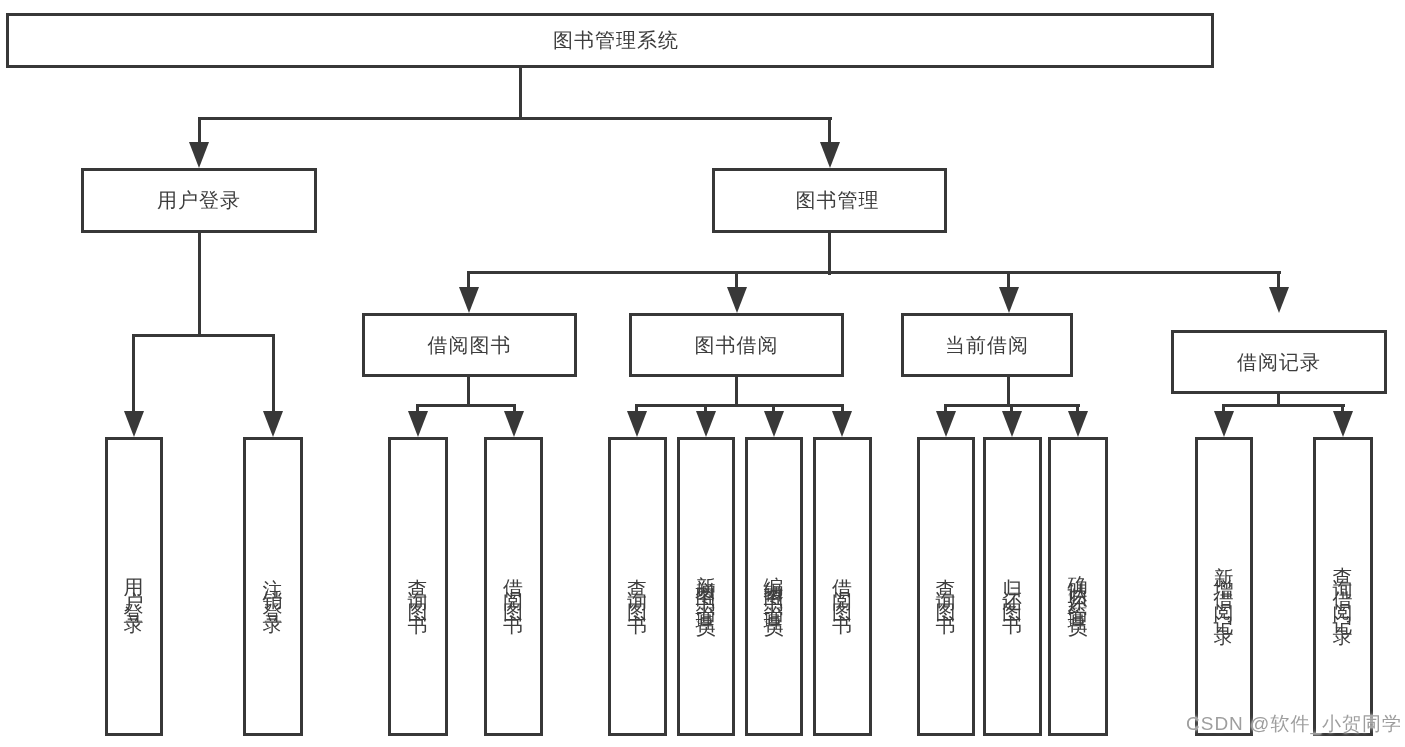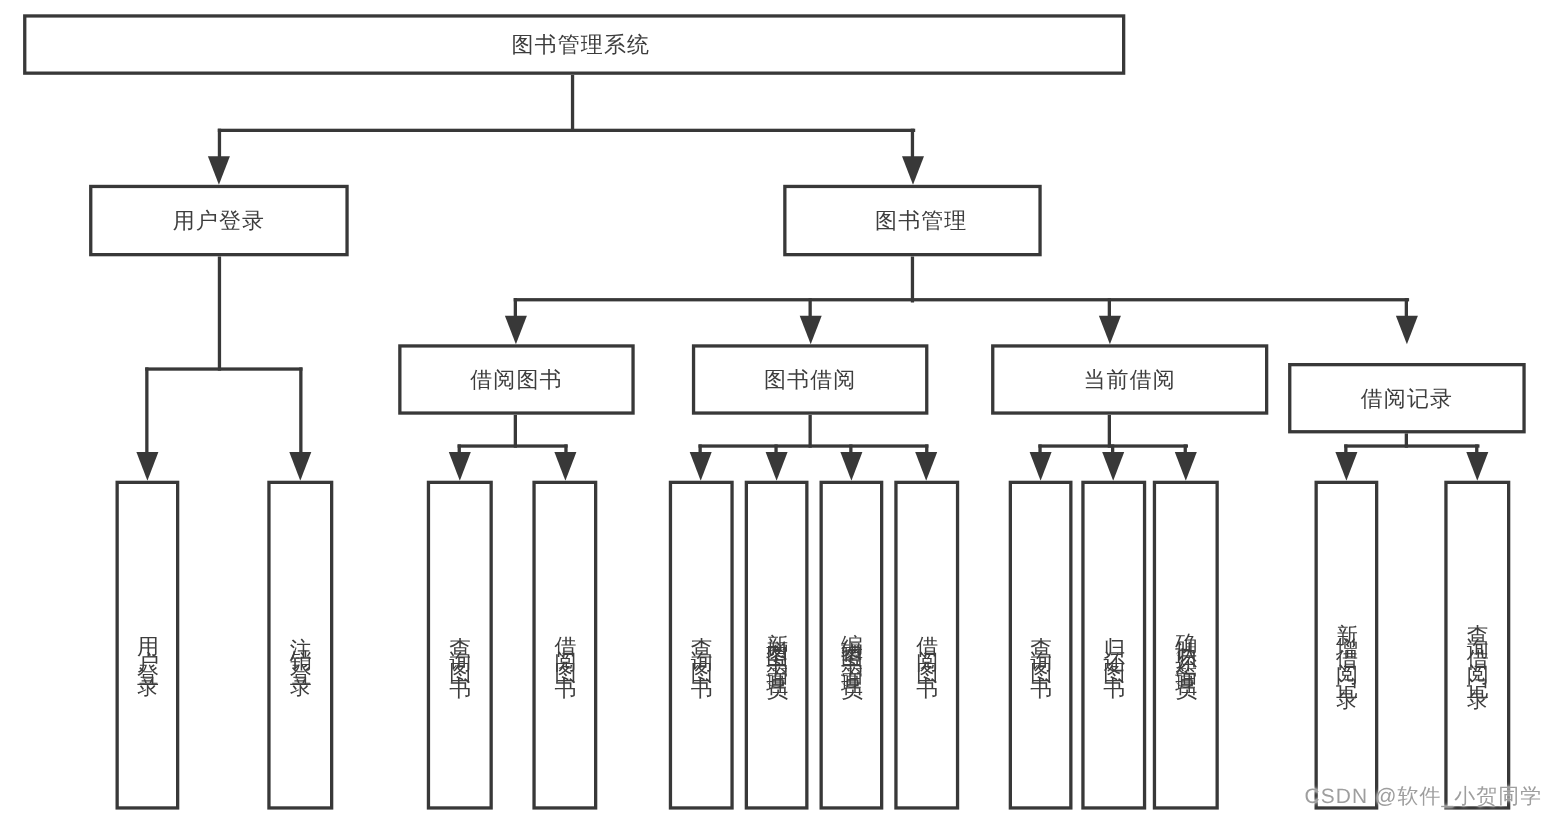--- a/index.html
+++ b/index.html
@@ -63,21 +63,21 @@
     z-index:5;
     text-shadow:0 0 2px #fff,0 0 4px #fff;
     white-space:nowrap;
   }
 </style>
 </head>
 <body>
 
 <div class="canvas">
 
-  <div class="box" style="left:21px;top:13px;width:1002px;height:55px;padding-left:12px;">图书管理系统</div>
+  <div class="box" style="left:6px;top:13px;width:1208px;height:55px;padding-left:12px;">图书管理系统</div>
 
   <div class="vline" style="left:519px;top:68px;height:52px;"></div>
   <div class="hline" style="left:198px;top:117px;width:634px;"></div>
   <div class="vline" style="left:198px;top:117px;height:28px;"></div>
   <div class="arrow" style="left:189px;top:142px;"></div>
   <div class="vline" style="left:828px;top:117px;height:28px;"></div>
   <div class="arrow" style="left:820px;top:142px;"></div>
 
   <div class="box" style="left:81px;top:168px;width:236px;height:65px;">用户登录</div>
   <div class="box" style="left:712px;top:168px;width:235px;height:65px;padding-left:16px;">图书管理</div>
@@ -95,21 +95,21 @@
   <div class="arrow" style="left:459px;top:287px;"></div>
   <div class="vline" style="left:735px;top:271px;height:20px;"></div>
   <div class="arrow" style="left:727px;top:287px;"></div>
   <div class="vline" style="left:1007px;top:271px;height:20px;"></div>
   <div class="arrow" style="left:999px;top:287px;"></div>
   <div class="vline" style="left:1277px;top:271px;height:20px;"></div>
   <div class="arrow" style="left:1269px;top:287px;"></div>
 
   <div class="box" style="left:362px;top:313px;width:215px;height:64px;">借阅图书</div>
   <div class="box" style="left:629px;top:313px;width:215px;height:64px;">图书借阅</div>
-  <div class="box" style="left:901px;top:313px;width:252px;height:64px;">当前借阅</div>
+  <div class="box" style="left:901px;top:313px;width:172px;height:64px;">当前借阅</div>
   <div class="box" style="left:1171px;top:330px;width:216px;height:64px;">借阅记录</div>
 
   <div class="vline" style="left:467px;top:377px;height:30px;"></div>
   <div class="hline" style="left:416px;top:404px;width:100px;"></div>
   <div class="vline" style="left:416px;top:404px;height:10px;"></div>
   <div class="arrow" style="left:408px;top:411px;"></div>
   <div class="vline" style="left:513px;top:404px;height:10px;"></div>
   <div class="arrow" style="left:504px;top:411px;"></div>
 
   <div class="vline" style="left:735px;top:377px;height:30px;"></div>

